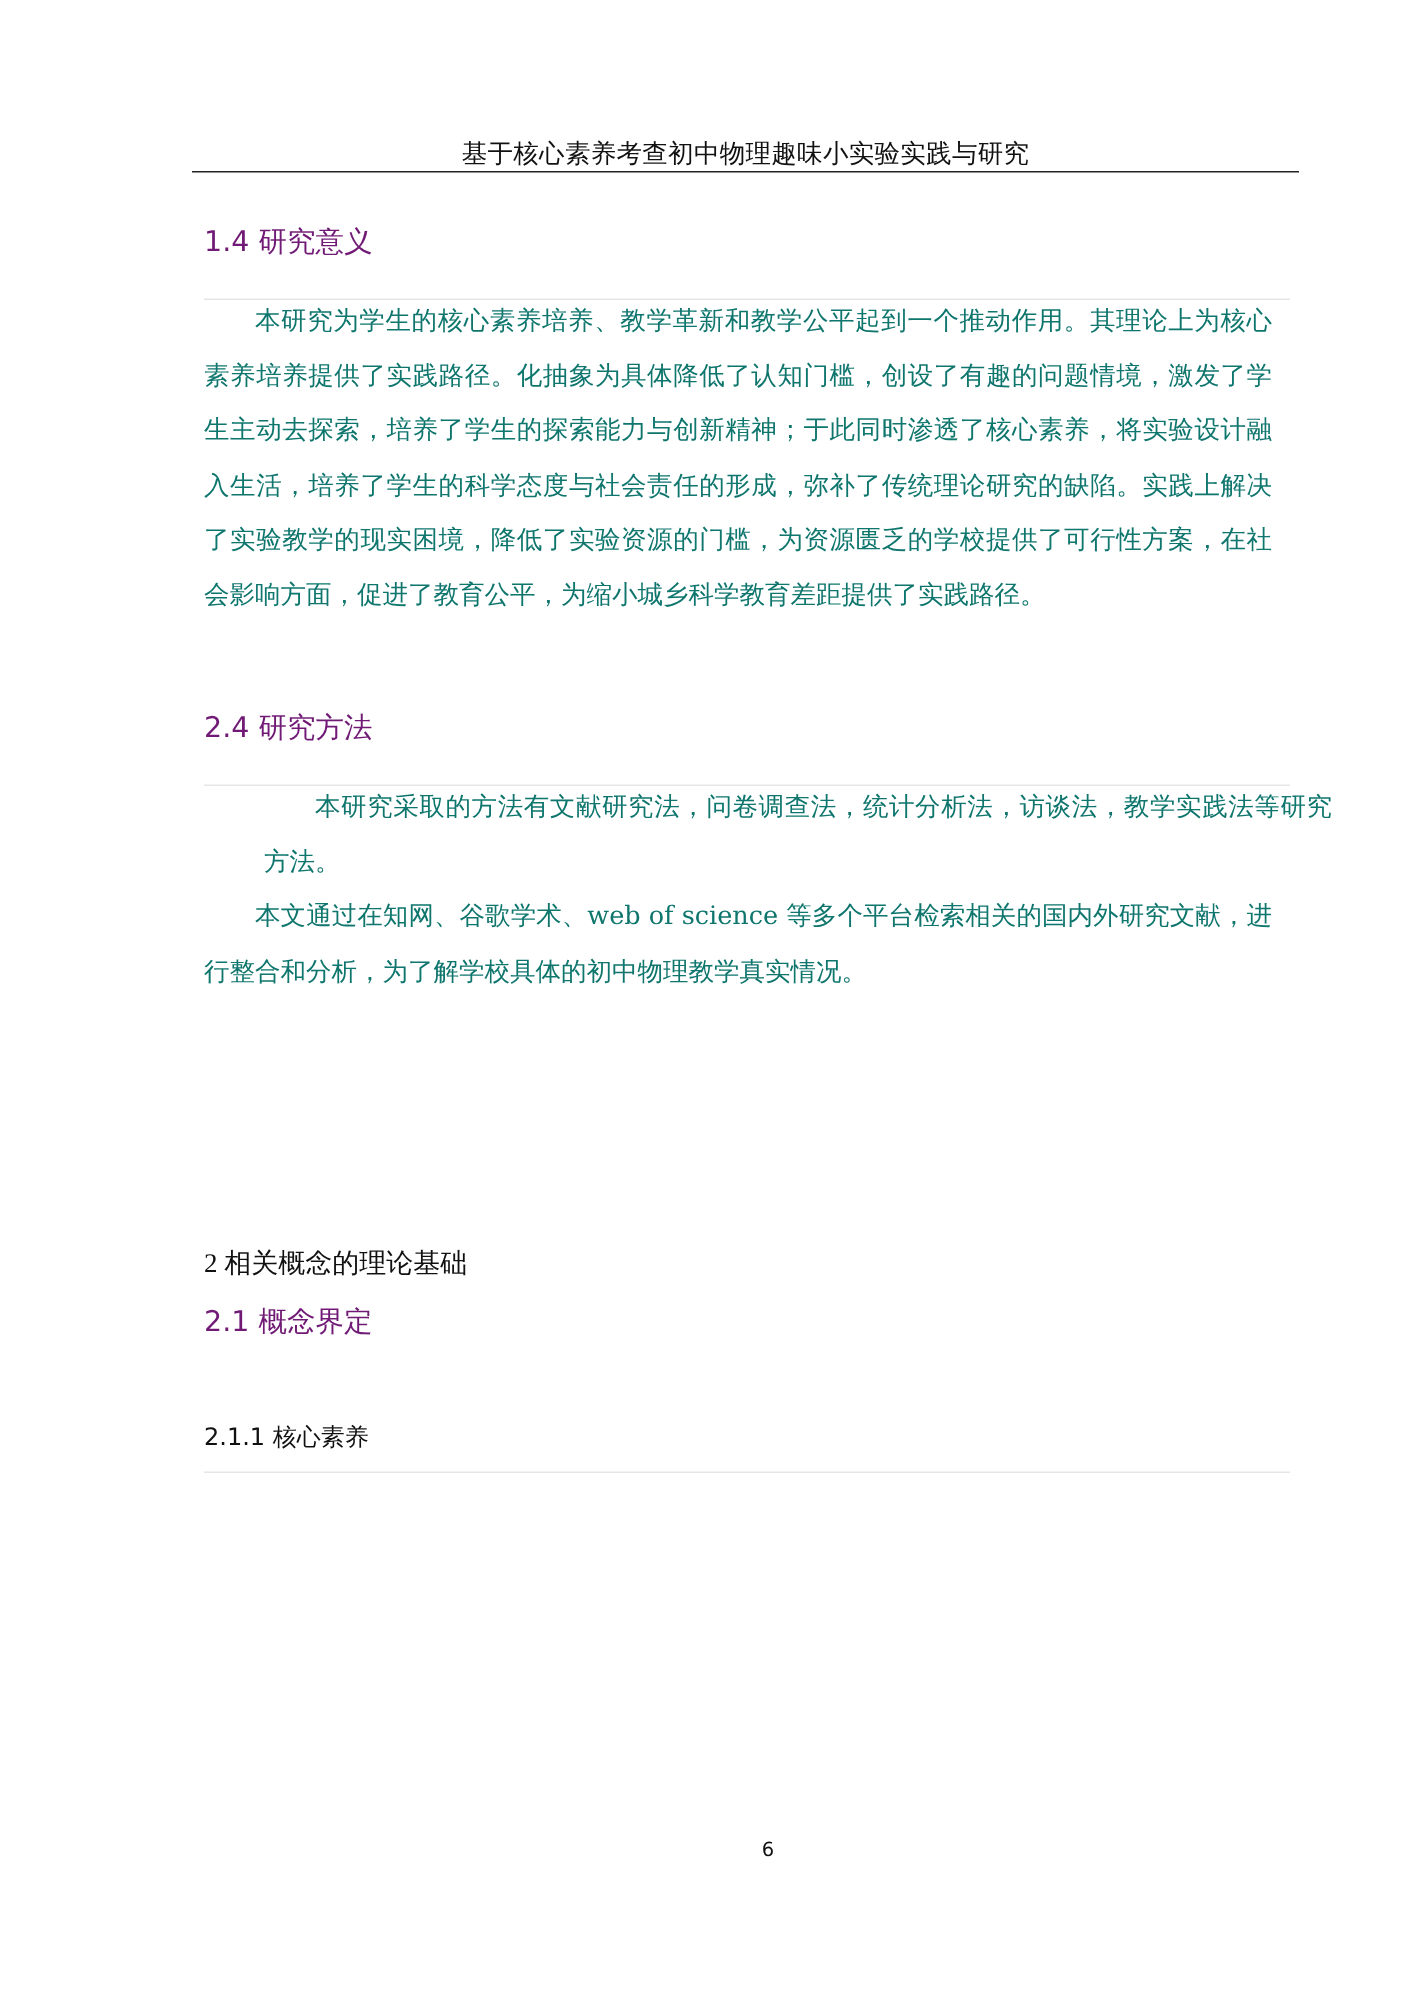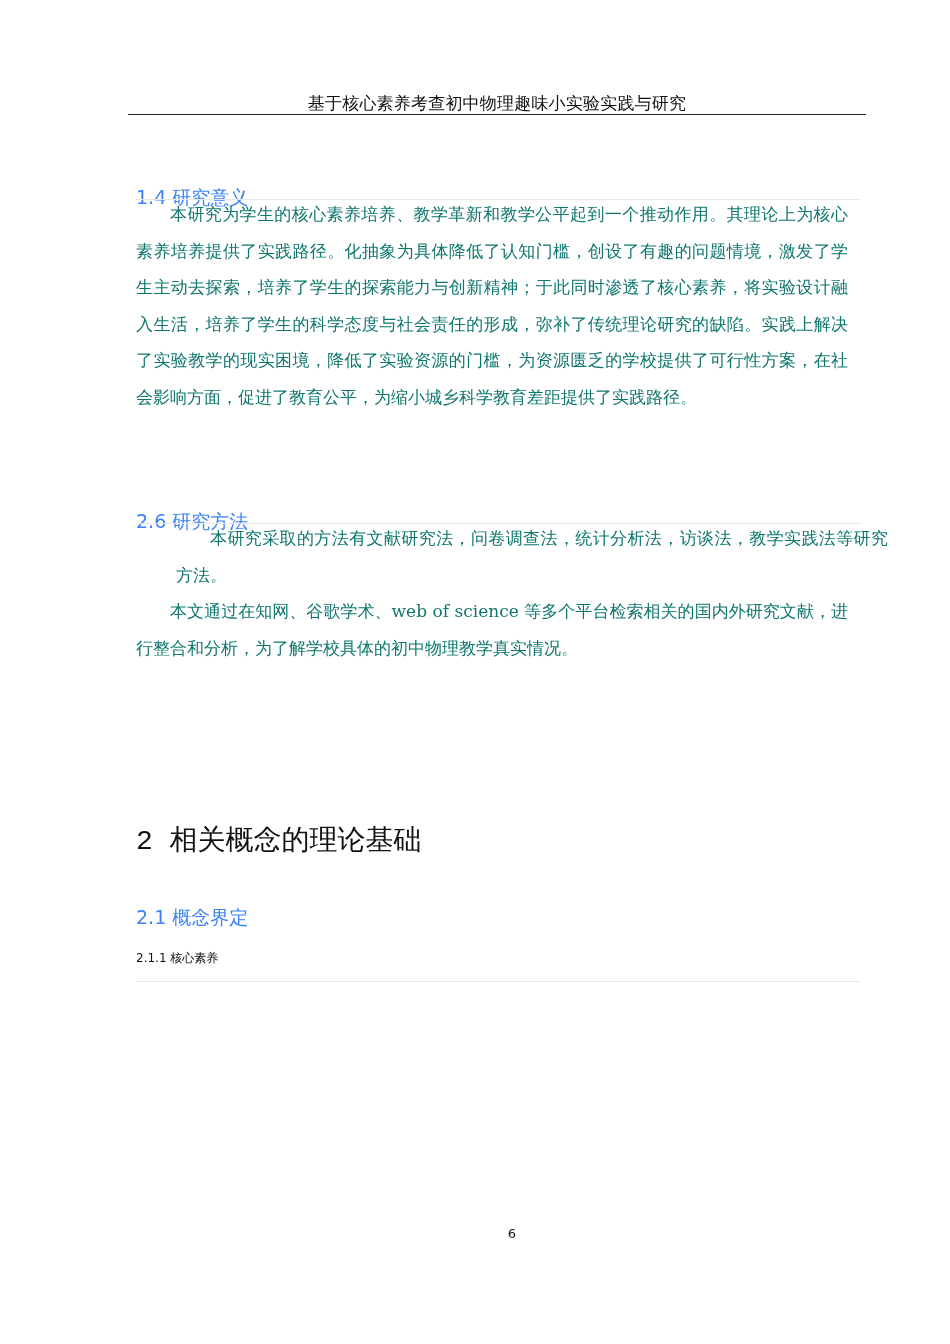--- a/index.html
+++ b/index.html
@@ -9,29 +9,29 @@
       position: absolute; left: 128px; width: 738px; top: 92px;
       text-align: center; font-family: "DejaVu Serif", "Liberation Serif", serif;
       font-size: 17px; line-height: 22px; color: #111; letter-spacing: 0.2px;
     }
     .header-rule {
       position: absolute; left: 128px; width: 738px; top: 114px; height: 0;
       border-top: 1.6px solid #222;
     }
     .h2 {
       position: absolute; left: 136px; font-family: "DejaVu Sans", "Liberation Sans", sans-serif;
-      font-size: 19px; line-height: 26px; color: #3b82f6; margin-top: 36px;
+      font-size: 19px; line-height: 26px; color: #701a75;
     }
     .h1 {
-      position: absolute; left: 136px; font-family: Liberation Mono, monospace;
-      font-size: 28px; line-height: 30px; color: #111;
+      position: absolute; left: 136px; font-family: Liberation Serif, serif;
+      font-size: 18px; line-height: 30px; color: #111;
     }
     .h3 {
       position: absolute; left: 136px; font-family: "DejaVu Sans", "Liberation Sans", sans-serif;
-      font-size: 12px; line-height: 22px; color: #111;
+      font-size: 16px; line-height: 22px; color: #111;
     }
     .sep {
       position: absolute; left: 136px; width: 724px; height: 0;
       border-top: 1px solid #e6e6e6;
     }
     .para {
       position: absolute; left: 136px; width: 712px;
       font-family: "DejaVu Serif", "Liberation Serif", serif;
       font-size: 17px; line-height: 36.5px; color: #0f766e;
       text-align: justify; text-indent: 2em; margin: 0;
@@ -47,21 +47,21 @@
 
 <div class="page">
 
   <div class="running-header">基于核心素养考查初中物理趣味小实验实践与研究</div>
   <div class="header-rule"></div>
 
   <div class="h2" style="top:148px;">1.4 研究意义</div>
   <div class="sep" style="top:199px;"></div>
   <p class="para" style="top:196px;">本研究为学生的核心素养培养、教学革新和教学公平起到一个推动作用。其理论上为核心素养培养提供了实践路径。化抽象为具体降低了认知门槛，创设了有趣的问题情境，激发了学生主动去探索，培养了学生的探索能力与创新精神；于此同时渗透了核心素养，将实验设计融入生活，培养了学生的科学态度与社会责任的形成，弥补了传统理论研究的缺陷。实践上解决了实验教学的现实困境，降低了实验资源的门槛，为资源匮乏的学校提供了可行性方案，在社会影响方面，促进了教育公平，为缩小城乡科学教育差距提供了实践路径。</p>
 
-  <div class="h2" style="top:472px;">2.6 研究方法</div>
+  <div class="h2" style="top:472px;">2.4 研究方法</div>
   <div class="sep" style="top:523px;"></div>
   <p class="para" style="top:520px;margin-left:40px;">本研究采取的方法有文献研究法，问卷调查法，统计分析法，访谈法，教学实践法等研究方法。</p>
   <p class="para" style="top:593px;">本文通过在知网、谷歌学术、web of science 等多个平台检索相关的国内外研究文献，进行整合和分析，为了解学校具体的初中物理教学真实情况。</p>
 
   <div class="h1" style="top:827px;">2 相关概念的理论基础</div>
 
   <div class="h2" style="top:868px;">2.1 概念界定</div>
 
   <div class="h3" style="top:947px;">2.1.1 核心素养</div>
   <div class="sep" style="top:981px;"></div>

